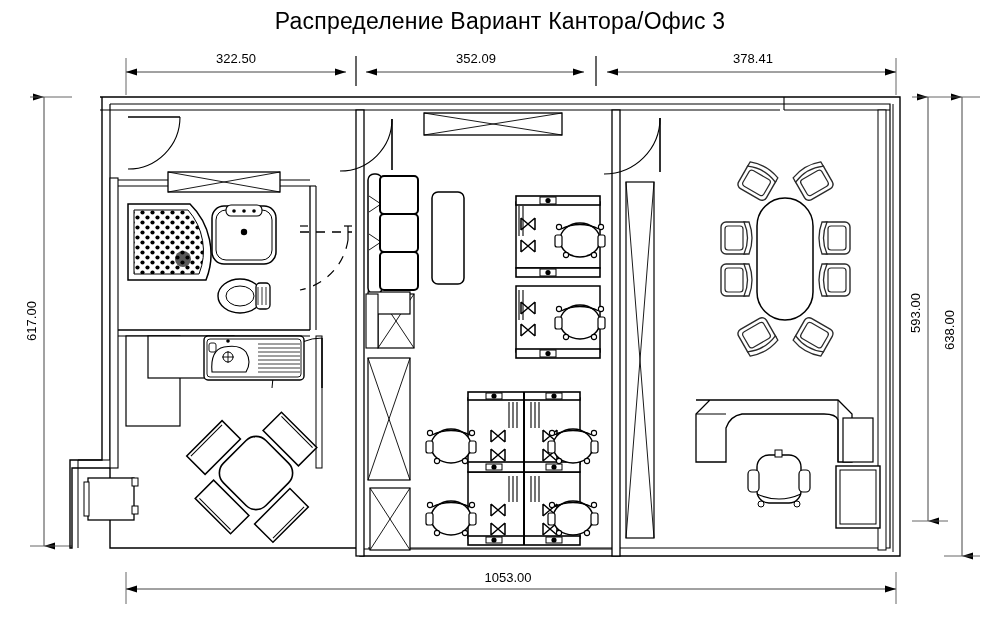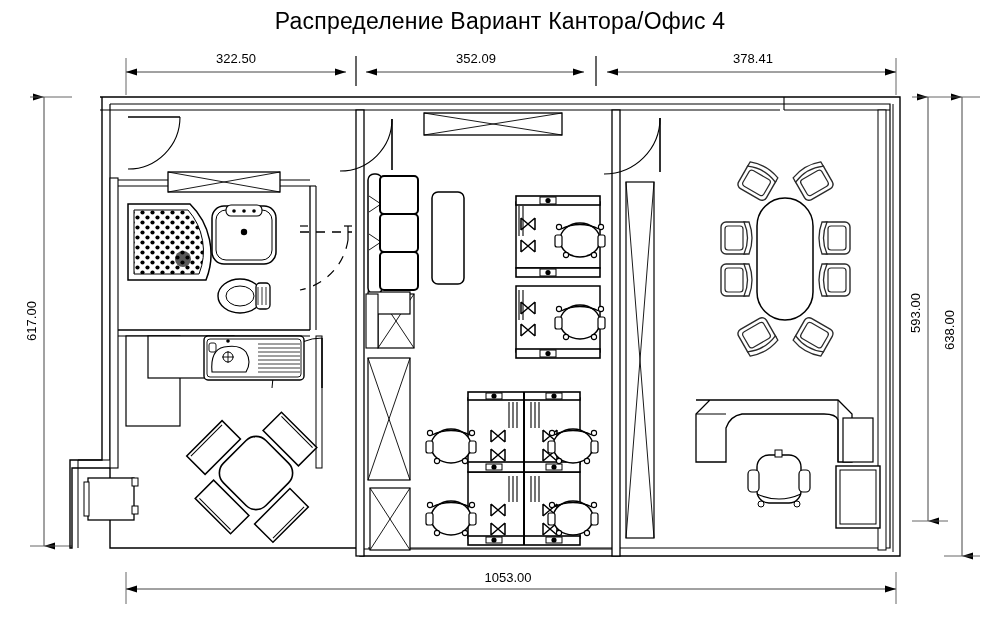--- a/index.html
+++ b/index.html
@@ -44,21 +44,21 @@
     font-family: "Liberation Sans", sans-serif;
     font-size: 13px;
     fill: #000000;
   }
 </style>
 </head>
 <body>
 
 <div id="plan-root">
 
-  <div class="title">Распределение Вариант Кантора/Офис 4</div>
+  <div class="title">Распределение Вариант Кантора/Офис 3</div>
 
   <svg class="plan" viewBox="0 0 1000 630">
     <defs>
       <pattern id="tilePat" width="10" height="10" patternUnits="userSpaceOnUse">
         <rect width="10" height="10" fill="#ffffff"></rect>
         <circle cx="2.5" cy="2.5" r="2.1" fill="#000000"></circle>
         <circle cx="7.5" cy="7.5" r="2.1" fill="#000000"></circle>
       </pattern>
       <marker id="arrDown" markerWidth="10" markerHeight="12" refX="5" refY="11" orient="auto">
         <path d="M5,11 L1.6,0 L8.4,0 Z" fill="#000000"></path>

